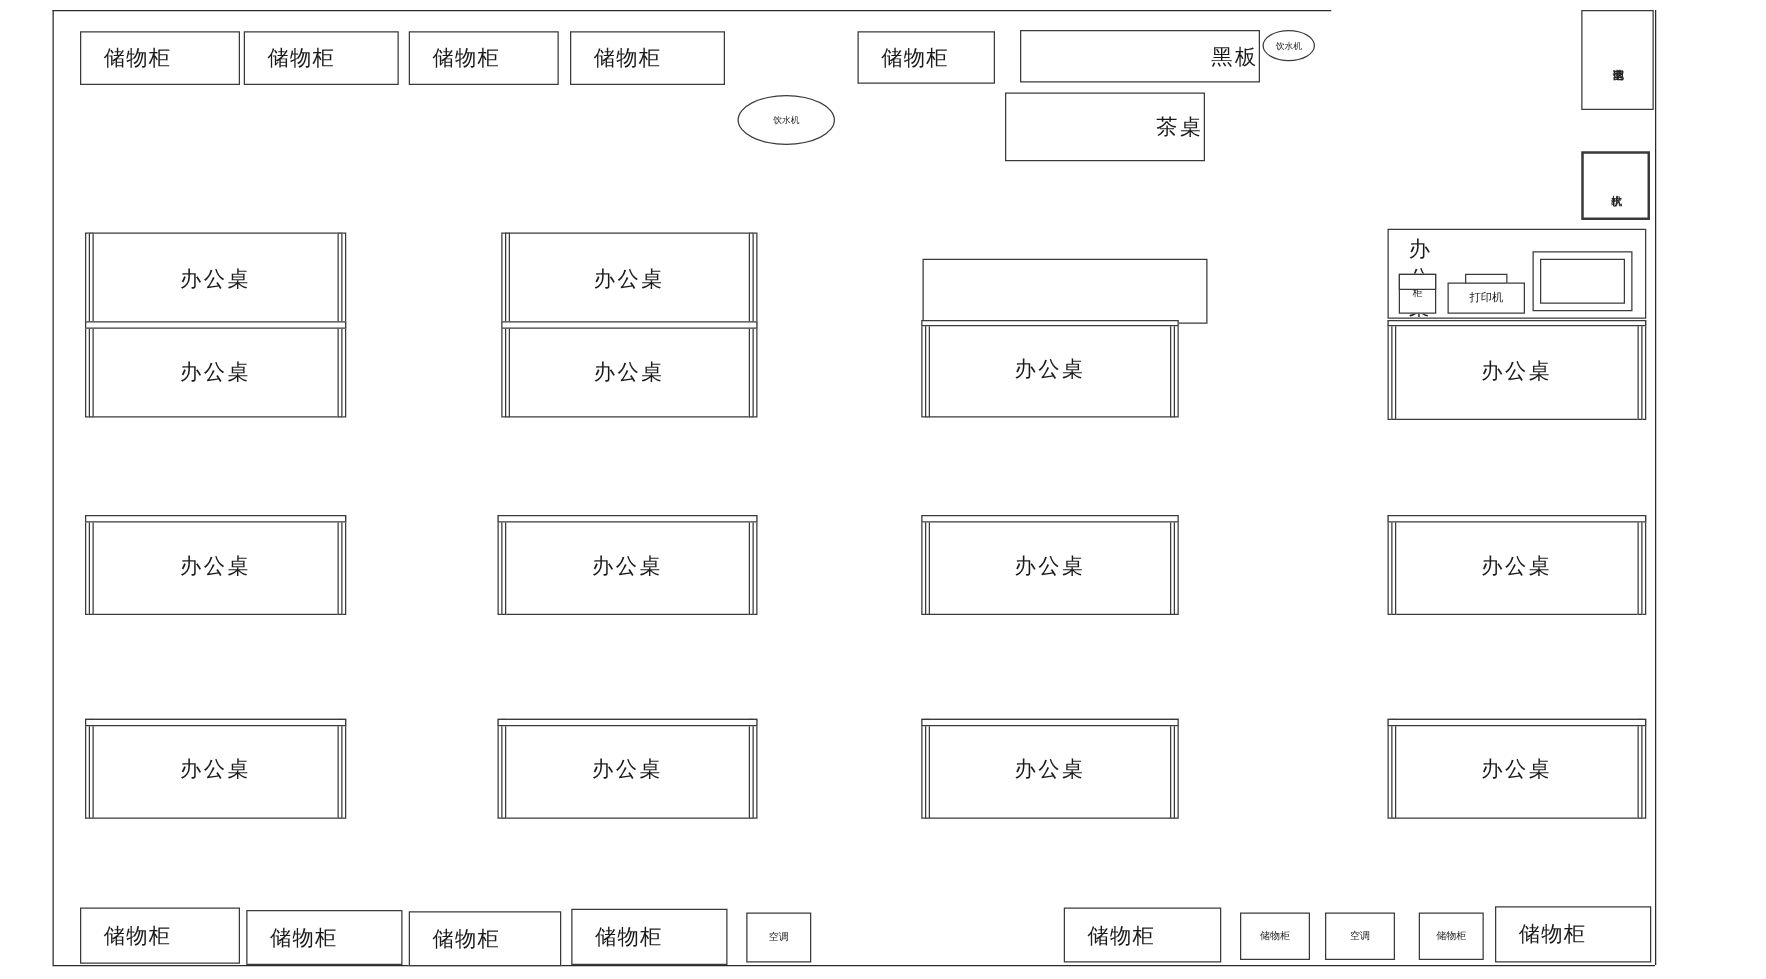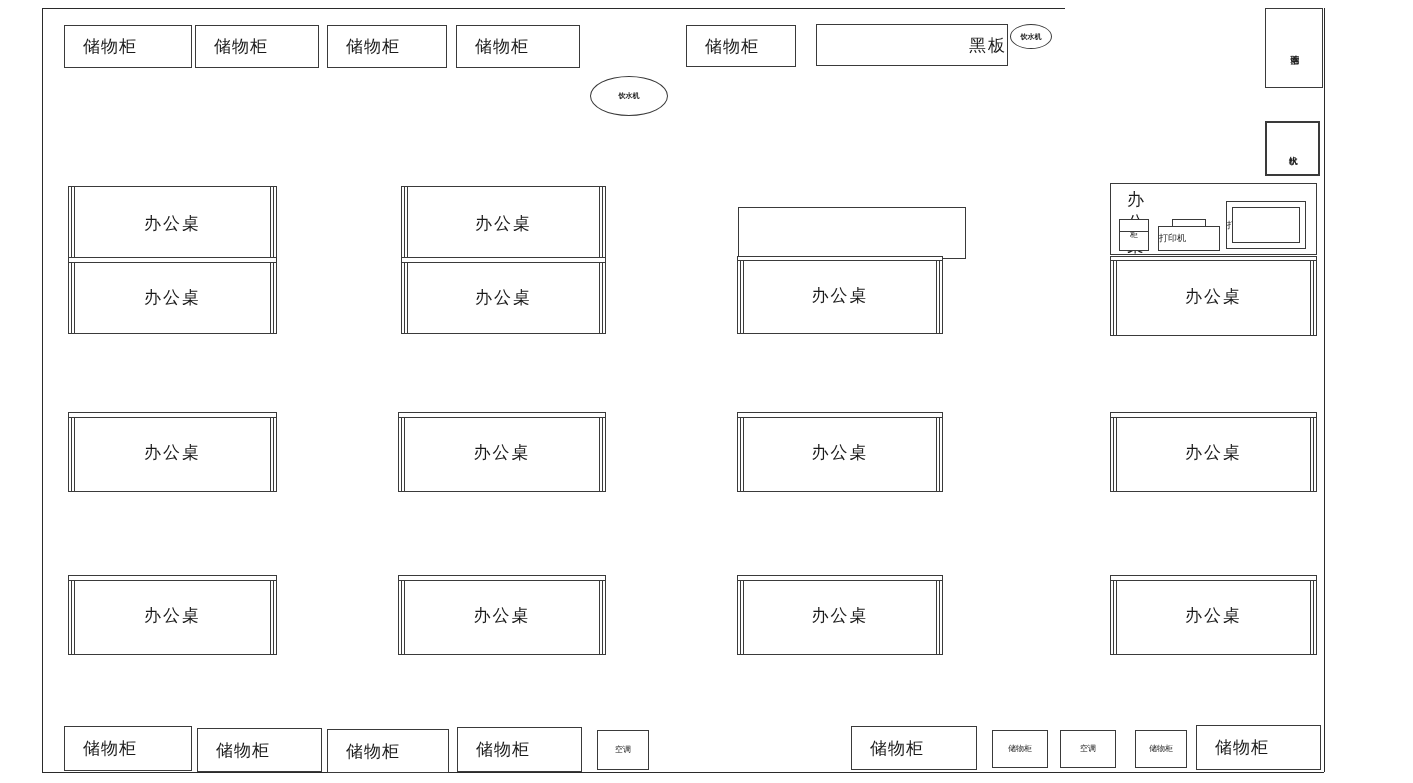--- a/index.html
+++ b/index.html
@@ -49,32 +49,32 @@
   .board{justify-content:flex-end;}
   .board .lbl{padding-left:22px;font-size:17px;letter-spacing:2px;}
 
   
   .ellipse{
     position:absolute;box-sizing:border-box;
     border:1px solid #3a3a3a;border-radius:50%;
     background:#ffffff;
     display:flex;align-items:center;justify-content:center;
   }
-  .ellipse .lbl{font-size:7px;letter-spacing:0;color:#1a1a1a;font-weight:bold;}
+  .ellipse .lbl{font-size:7px;letter-spacing:0;color:#1a1a1a;}
 
   
   .vbox{justify-content:center;}
   .vbox .lbl{
     writing-mode:vertical-rl;
     text-orientation:upright;
     font-size:9px;letter-spacing:0px;line-height:1.05;
   }
 
   
-  .printer .lbl{font-size:9px;letter-spacing:0;width:100%;padding:0;}
+  .printer .lbl{font-size:9px;letter-spacing:0;width:100%;text-align:center;padding:0;}
   .printer{justify-content:center;}
   .tiny .lbl{font-size:8px;letter-spacing:0;width:100%;text-align:center;padding:0;}
   .tiny{justify-content:center;}
 
   
   .frame{position:absolute;box-sizing:border-box;border:1px solid #3a3a3a;background:transparent;}
   .grp-label{position:absolute;font-size:17px;letter-spacing:2px;color:#1a1a1a;}
 </style>
 </head>
 <body>
@@ -99,20 +99,23 @@
   <div class="node locker" style="left:456px;top:25px;width:124px;height:43px;">
     <span class="lbl">储物柜</span>
   </div>
   <div class="node locker" style="left:686px;top:25px;width:110px;height:42px;">
     <span class="lbl">储物柜</span>
   </div>
 
   <div class="node board" style="left:816px;top:24px;width:192px;height:42px;">
     <span class="lbl">黑板</span>
   </div>
+  <div class="node board" style="left:804px;top:74px;width:160px;height:55px;">
+    <span class="lbl">茶桌</span>
+  </div>
 
   <div class="ellipse" style="left:1010px;top:24px;width:42px;height:25px;">
     <span class="lbl">饮水机</span>
   </div>
   <div class="ellipse" style="left:590px;top:76px;width:78px;height:40px;">
     <span class="lbl">饮水机</span>
   </div>
 
   <div class="node vbox" style="left:1265px;top:8px;width:58px;height:80px;">
     <span class="lbl">落地空调</span>

